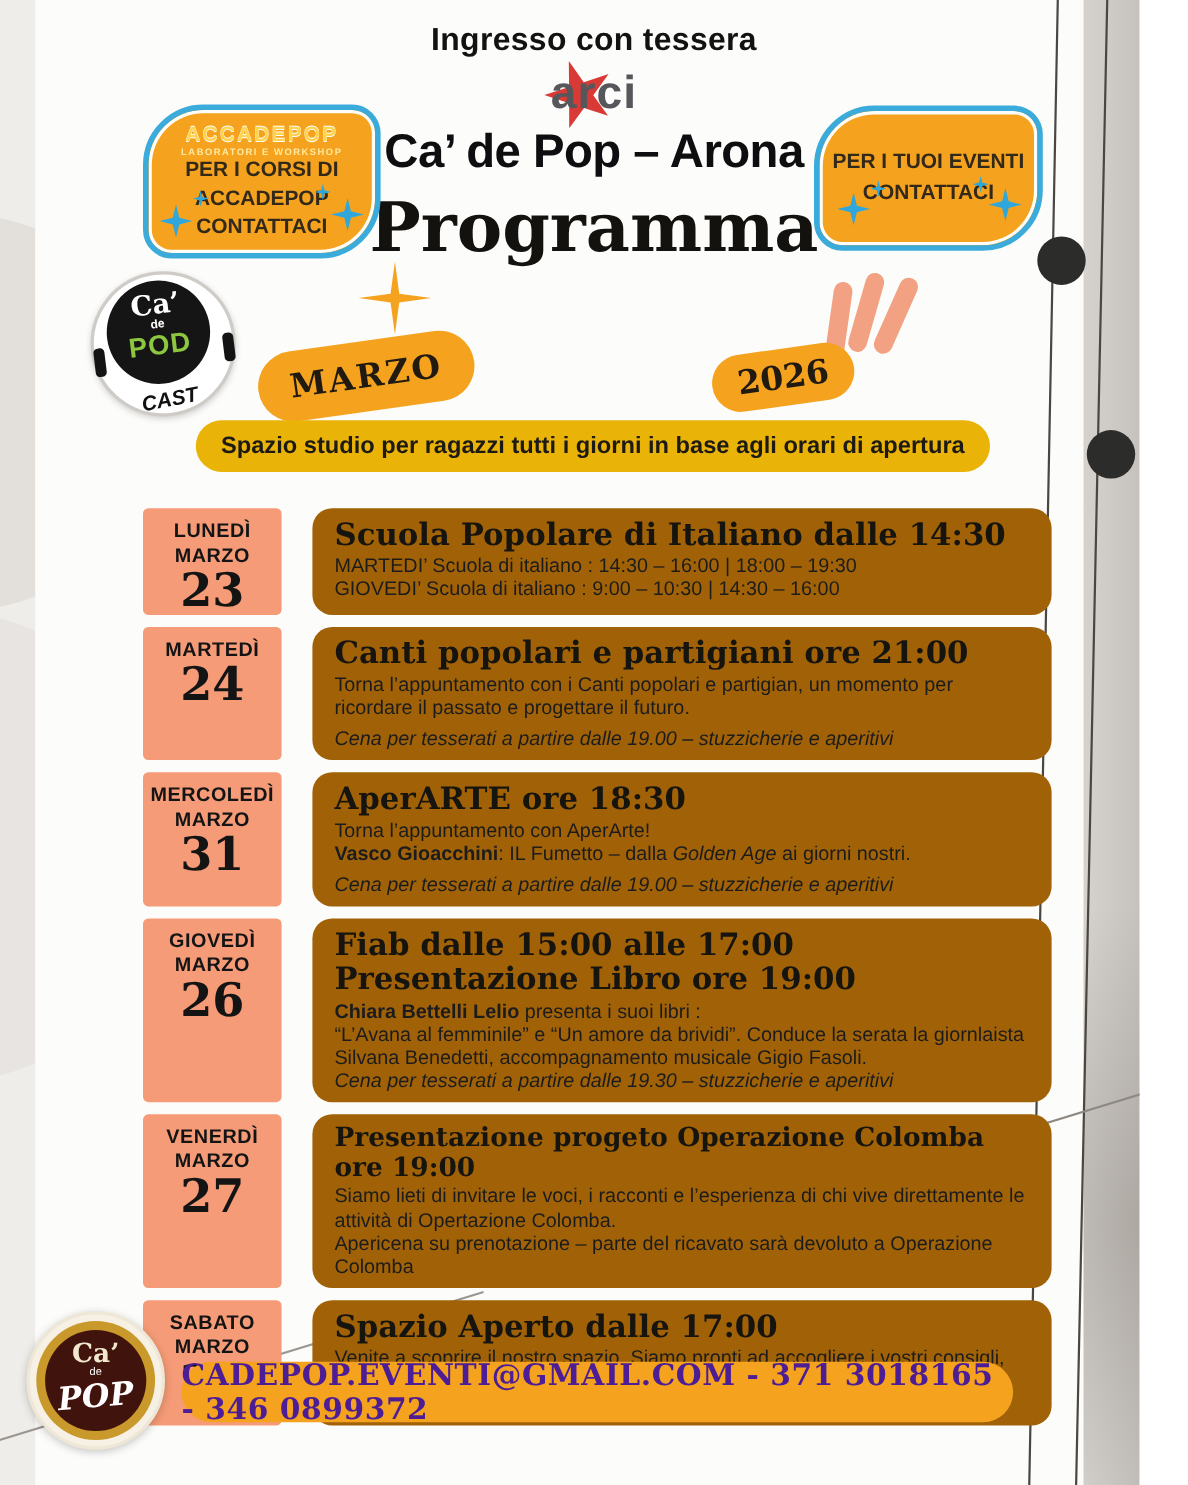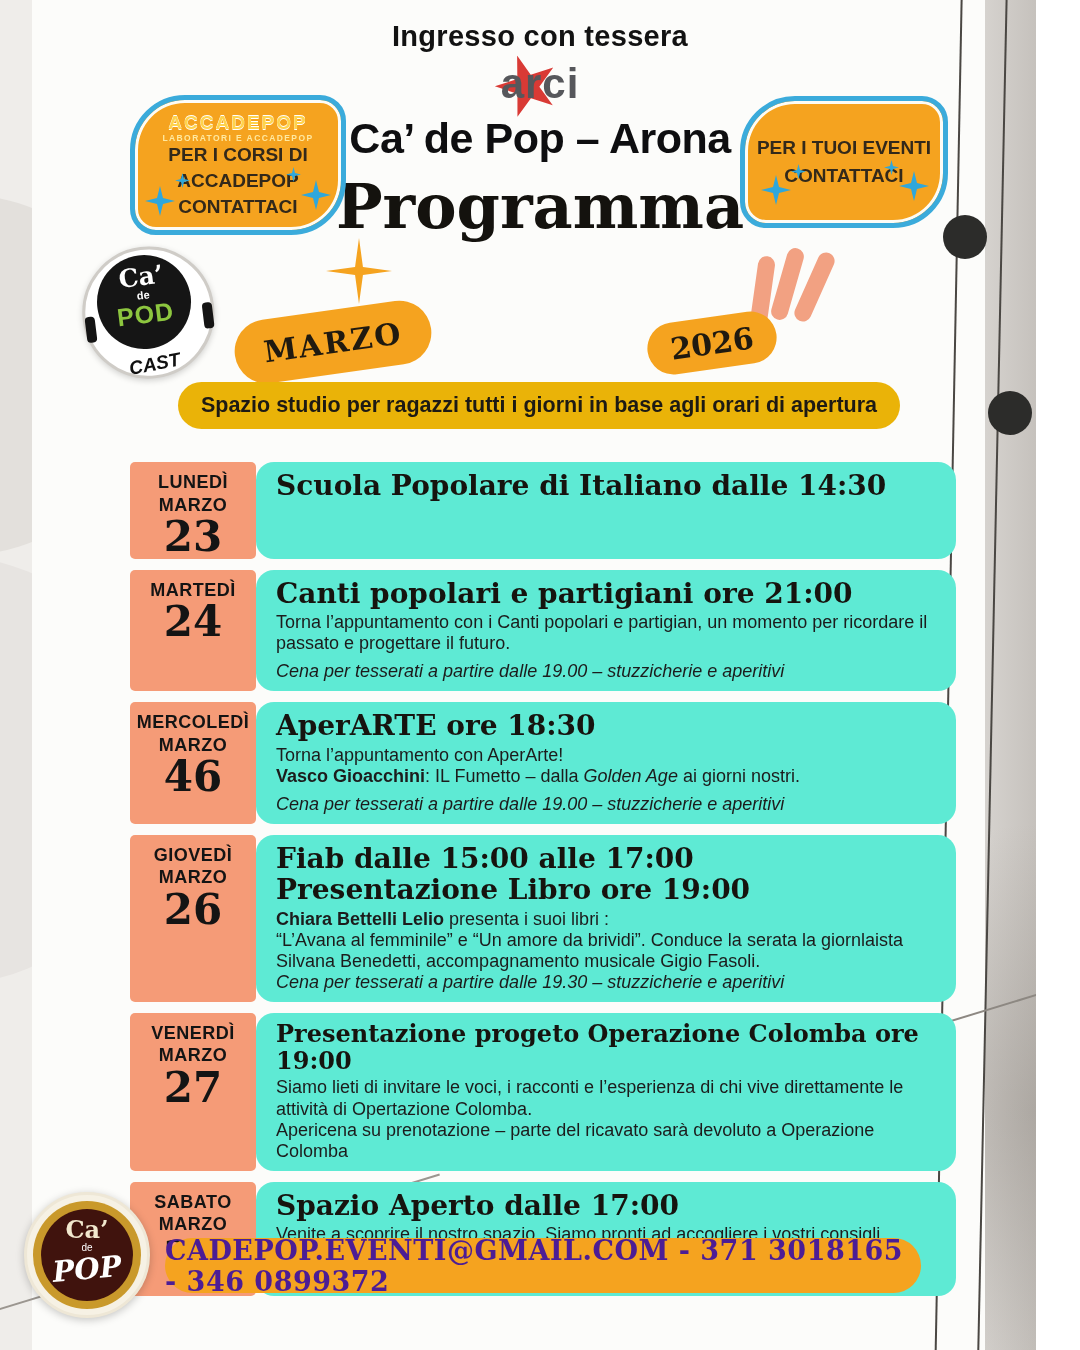--- a/index.html
+++ b/index.html
@@ -69,25 +69,25 @@
   .pill-2026{left:647px;top:317px;width:130px;height:52px;transform:rotate(-8deg);font-size:30px;}
   .squiggle{position:absolute;left:750px;top:247px;width:95px;height:90px;z-index:2;}
   .sq{position:absolute;width:17px;height:74px;border-radius:12px;background:#F2A182;}
   .sq1{left:4px;top:9px;transform:rotate(8deg);}
   .sq2{left:29px;top:0;transform:rotate(16deg);}
   .sq3{left:56px;top:3px;transform:rotate(24deg);}
   .banner{position:absolute;left:178px;top:382px;width:722px;height:47px;background:#eab308;border-radius:24px;
     display:flex;align-items:center;justify-content:center;font-size:21.5px;font-weight:700;color:#1d1a14;z-index:3;}
   
   .events{position:absolute;left:130px;top:462px;width:826px;display:flex;flex-direction:column;gap:11px;z-index:3;}
-  .event-row{display:flex;gap:0;align-items:stretch;}
+  .event-row{display:flex;gap:12px;align-items:stretch;}
   .date-box{width:126px;min-width:126px;background:#F59B77;border-radius:5px;text-align:center;padding-top:9px;color:#141414;}
   .date-day,.date-month{font-size:18px;font-weight:800;letter-spacing:.5px;line-height:1.25;}
   .date-num{font-family:"DejaVu Serif",serif;font-weight:800;font-size:42px;line-height:1.02;}
-  .event-card{flex:1;background:#5eead4;border-radius:18px;padding:8px 20px 9px;}
+  .event-card{flex:1;background:#a16207;border-radius:18px;padding:8px 20px 9px;margin-left:16px;}
   .event-title{font-family:"DejaVu Serif",serif;font-weight:800;font-size:28px;line-height:1.12;color:#16140f;margin-bottom:3px;}
   .event-title.small{font-size:24px;}
   .event-body p{margin:0;font-size:18px;line-height:1.17;color:#1c1c1c;}
   .event-body p.gap{margin-top:7px;}
   
   .footer-logo{position:absolute;left:24px;top:1192px;width:120px;height:120px;border-radius:50%;
     background:#f6f1e4;border:3px solid #eee7d6;box-shadow:0 2px 8px rgba(0,0,0,.22);
     display:flex;align-items:center;justify-content:center;z-index:5;}
   .fl-ring{width:108px;height:108px;border-radius:50%;background:#C9992B;display:flex;align-items:center;justify-content:center;}
   .fl-inner{width:92px;height:92px;border-radius:50%;background:#40130D;text-align:center;padding-top:9px;box-sizing:border-box;}
@@ -117,21 +117,21 @@
   <div class="diag g2"></div>
 
   <div class="ctr top-note">Ingresso con tessera</div>
   <div class="arci-star"></div>
   <div class="ctr arci-text">arci</div>
   <div class="ctr venue">Ca’ de Pop – Arona</div>
   <div class="ctr main-title">Programma</div>
 
   <div class="badge badge-left">
     <div class="acc-logo">ACCADEPOP</div>
-    <div class="acc-sub">LABORATORI E ACCADEPOP</div>
+    <div class="acc-sub">LABORATORI E WORKSHOP</div>
     <div class="badge-line">PER I CORSI DI</div>
     <div class="badge-line">ACCADEPOP</div>
     <div class="badge-line">CONTATTACI</div>
     <div class="sp sp-lg" style="left:10px;bottom:14px;"></div>
     <div class="sp sp-sm" style="left:40px;bottom:42px;"></div>
     <div class="sp sp-lg" style="right:10px;bottom:20px;"></div>
     <div class="sp sp-sm" style="right:40px;bottom:48px;"></div>
   </div>
 
   <div class="badge badge-right">
@@ -170,20 +170,24 @@
     <div class="event-row">
       <div class="date-box">
         <div class="date-day">LUNEDÌ</div>
         <div class="date-month">MARZO</div>
         <div class="date-num">23</div>
       </div>
       <div class="event-card">
         <div class="event-title">
             <div>Scuola Popolare di Italiano dalle 14:30</div>
           </div>
+        <div class="event-body">
+            <p><span>MARTEDI’ Scuola di italiano : 14:30 – 16:00 | 18:00 – 19:30</span></p>
+            <p><span>GIOVEDI’ Scuola di italiano : 9:00 – 10:30 | 14:30 – 16:00</span></p>
+          </div>
       </div>
     </div>
 
     <div class="event-row">
       <div class="date-box">
         <div class="date-day">MARTEDÌ</div>
 
         <div class="date-num">24</div>
       </div>
       <div class="event-card">
@@ -194,21 +198,21 @@
             <p><span>Torna l’appuntamento con i Canti popolari e partigian, un momento per ricordare il passato e progettare il futuro.</span></p>
             <p class="gap"><span style="font-style: italic;">Cena per tesserati a partire dalle 19.00 – stuzzicherie e aperitivi</span></p>
           </div>
       </div>
     </div>
 
     <div class="event-row">
       <div class="date-box">
         <div class="date-day">MERCOLEDÌ</div>
         <div class="date-month">MARZO</div>
-        <div class="date-num">46</div>
+        <div class="date-num">31</div>
       </div>
       <div class="event-card">
         <div class="event-title">
             <div>AperARTE ore 18:30</div>
           </div>
         <div class="event-body">
             <p><span>Torna l’appuntamento con AperArte!</span></p>
             <p><span style="font-weight: 700;">Vasco Gioacchini</span><span>: IL Fumetto – dalla </span><span style="font-style: italic;">Golden Age</span><span> ai giorni nostri.</span></p>
             <p class="gap"><span style="font-style: italic;">Cena per tesserati a partire dalle 19.00 – stuzzicherie e aperitivi</span></p>
           </div>

